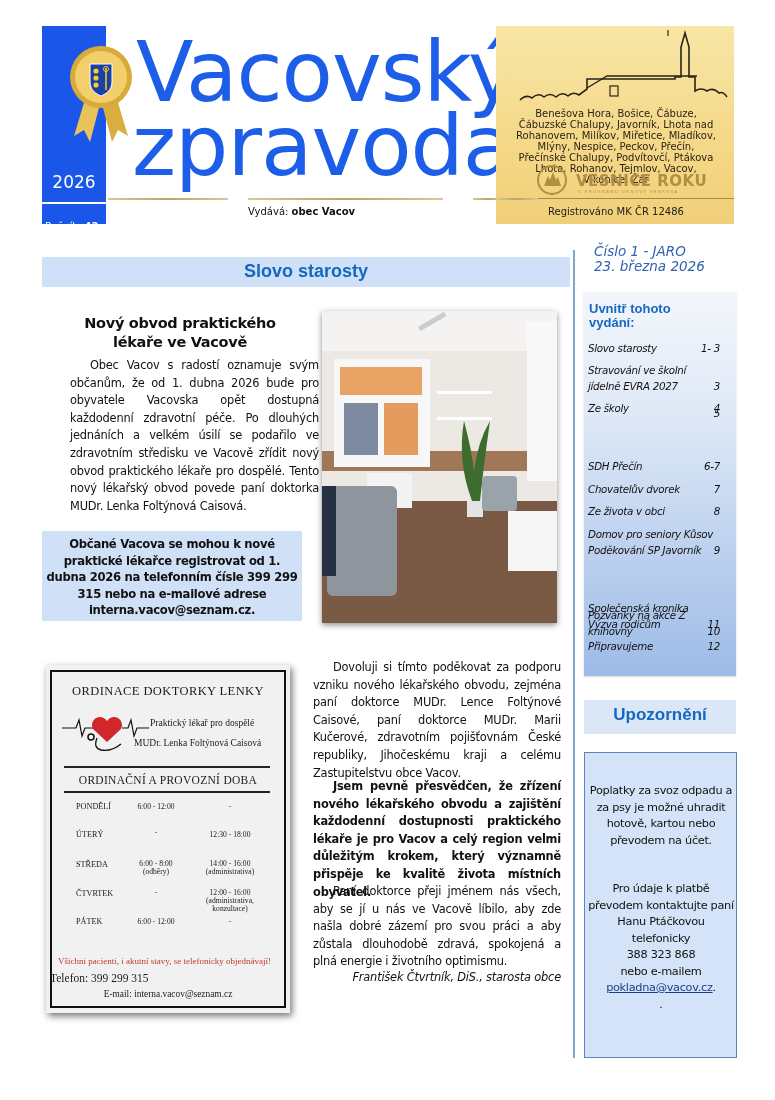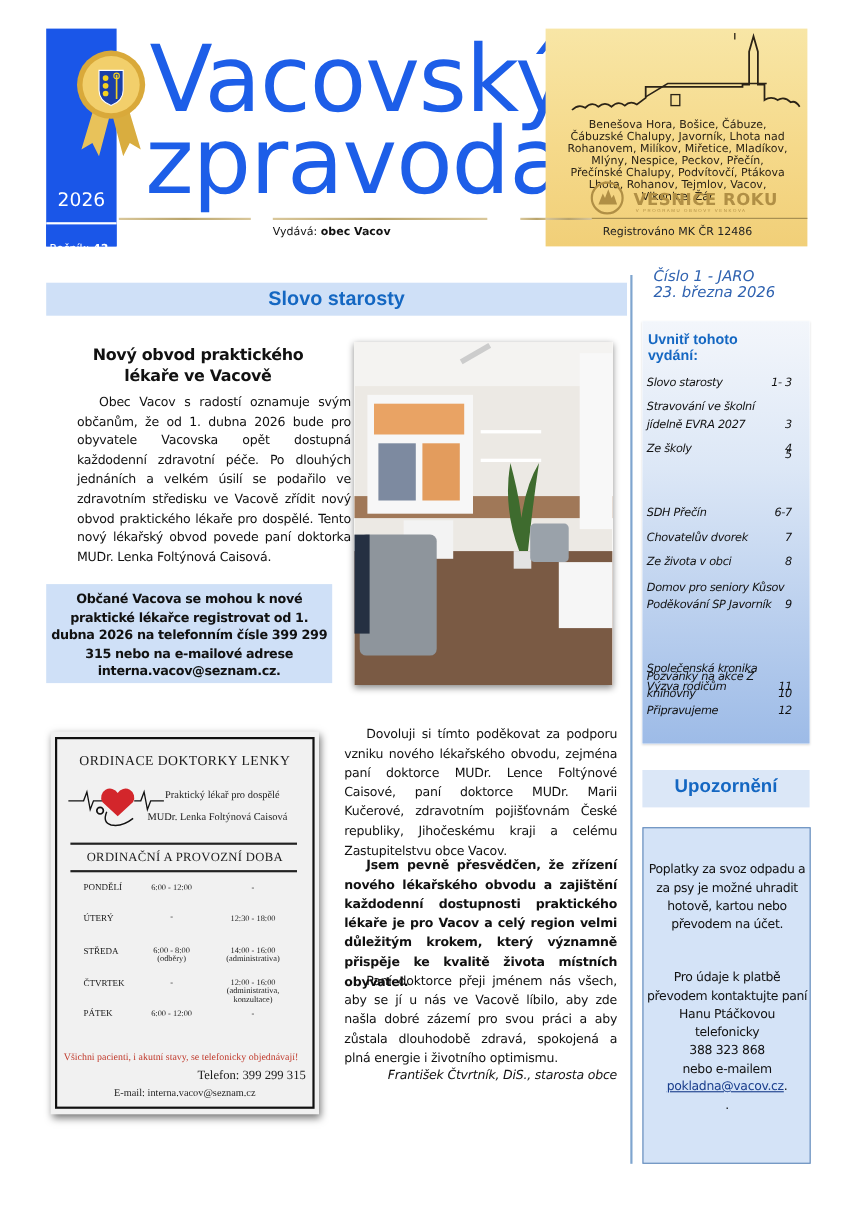--- a/index.html
+++ b/index.html
@@ -49,21 +49,21 @@
   .sign { font-family: "Liberation Serif", "DejaVu Serif", serif; color: #1a1a1a; }
   .sign-title { left: 50px; top: 684px; width: 236px; text-align: center; font-size: 12.5px; letter-spacing: 0.4px; }
   .sign-sub1 { left: 150px; top: 718px; font-size: 9.5px; }
   .sign-sub2 { left: 134px; top: 738px; font-size: 9.5px; }
   .sign-rule { height: 1.5px; background: #222; }
   .sign-h2 { left: 50px; top: 774px; width: 236px; text-align: center; font-size: 11.5px; letter-spacing: 0.3px; }
   .day { left: 76px; font-size: 8.2px; }
   .c1 { left: 126px; width: 60px; text-align: center; font-size: 7.6px; line-height: 8px; }
   .c2 { left: 190px; width: 80px; text-align: center; font-size: 7.6px; line-height: 8px; }
   .warn { left: 58px; top: 955px; width: 220px; text-align: left; color: #c0392b; font-size: 9px; line-height: 12px; }
-  .tel { left: 50px; top: 972px; width: 228px; text-align: right; font-size: 11.5px; }
+  .tel { left: 50px; top: 972px; width: 228px; text-align: left; font-size: 11.5px; }
   .mail { left: 50px; top: 989px; width: 236px; text-align: center; font-size: 9.4px; }
 
   .p2 { left: 313px; top: 659px; width: 248px; text-indent: 20px; }
   .p3 { left: 313px; top: 778px; width: 248px; text-indent: 20px; font-weight: bold; }
   .p4 { left: 313px; top: 883px; width: 248px; text-indent: 20px; }
   .sig { left: 313px; top: 970px; width: 248px; text-align: right; font-style: italic; font-size: 11.4px; font-family: "DejaVu Sans", sans-serif; letter-spacing: -0.2px; }
 
   
   .toc { left: 584px; top: 292px; width: 152px; height: 384px; background: linear-gradient(180deg, #f3f6fb 0%, #dce7f6 35%, #9dbbe7 100%); box-shadow: 0 1px 2px rgba(0,0,0,0.15); }
   .toc-h { left: 589px; top: 302px; font-size: 13px; font-weight: bold; color: #1467c2; line-height: 14px; }

